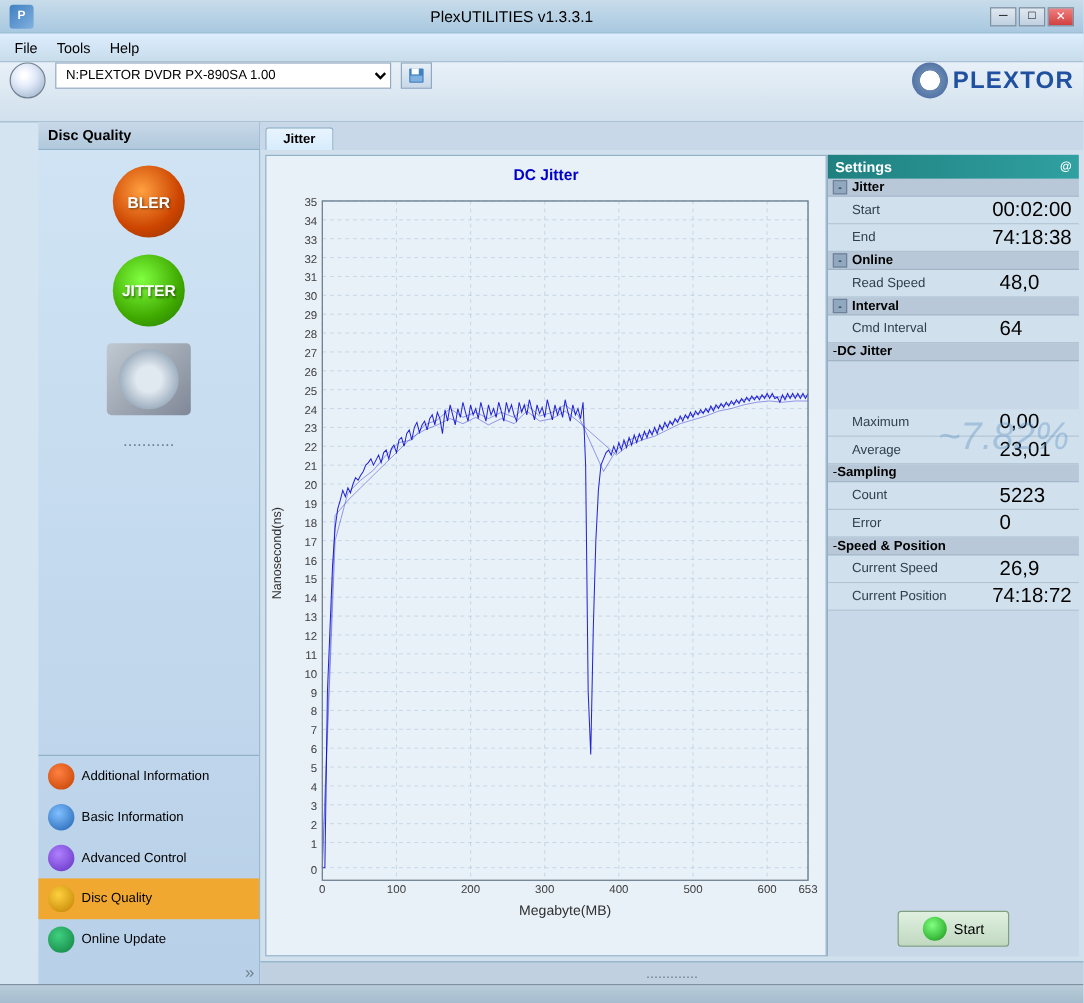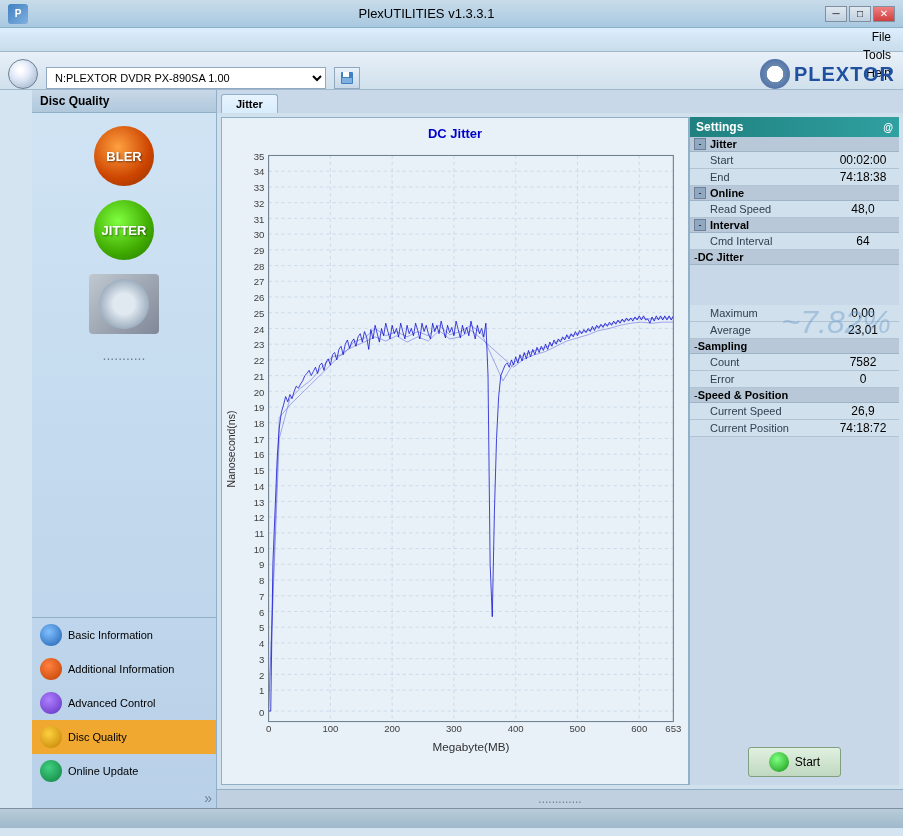--- a/index.html
+++ b/index.html
@@ -4,25 +4,25 @@
   <style>
     * { margin: 0; padding: 0; box-sizing: border-box; }
     body { width: 903px; height: 836px; background: #d4e4f0; font-family: 'Segoe UI', Arial, sans-serif; font-size: 11px; overflow: hidden; }
 
     
     #titlebar { height: 28px; background: linear-gradient(to bottom, #c8dcea, #a8c8e0); display: flex; align-items: center; justify-content: space-between; padding: 0 8px; border-bottom: 1px solid #8ab0c8; }
     #titlebar-controls { display: flex; gap: 2px; }
     .title-btn { width: 22px; height: 16px; background: linear-gradient(to bottom, #e0e8f0, #c0d0e0); border: 1px solid #8090a0; cursor: pointer; display: flex; align-items: center; justify-content: center; font-size: 10px; }
 
     
-    #menubar { height: 24px; background: linear-gradient(to bottom, #ddeeff, #c8dcea); display: flex; align-items: flex-end; padding: 0 4px; border-bottom: 1px solid #a0b8cc; flex-direction: column; }
+    #menubar { height: 24px; background: linear-gradient(to bottom, #ddeeff, #c8dcea); display: flex; align-items: center; padding: 0 4px; border-bottom: 1px solid #a0b8cc; }
     .menu-item { padding: 2px 8px; cursor: pointer; font-size: 12px; }
 
     
-    #toolbar { height: 38px; background: linear-gradient(to bottom, #e8f0f8, #d0e0ec); display: flex; align-items: flex-end; padding: 0 8px; gap: 8px; border-bottom: 1px solid #a0b8cc; }
+    #toolbar { height: 50px; background: linear-gradient(to bottom, #e8f0f8, #d0e0ec); display: flex; align-items: flex-start; padding: 0 8px; gap: 8px; border-bottom: 1px solid #a0b8cc; }
     #drive-icon { width: 30px; height: 30px; background: radial-gradient(circle at 40% 35%, #fff 2px, #e0e8f8 40%, #90a8c0 100%); border-radius: 50%; border: 1px solid #708090; display: flex; align-items: center; justify-content: center; }
     #drive-select { flex: 1; max-width: 280px; height: 22px; background: white; border: 1px solid #90a8c0; padding: 0 4px; font-size: 11px; }
     #save-btn { width: 26px; height: 22px; background: linear-gradient(to bottom, #e8f0f8, #c8d8e8); border: 1px solid #90a8c0; cursor: pointer; display: flex; align-items: center; justify-content: center; }
     #plextor-logo { margin-left: auto; display: flex; align-items: center; gap: 4px; }
     #logo-disc { width: 30px; height: 30px; background: radial-gradient(circle at 50% 50%, #fff 8px, #6888b0 40%, #4060a0 100%); border-radius: 50%; }
     #logo-text { font-size: 20px; font-weight: bold; color: #2050a0; letter-spacing: 1px; }
 
     
     #main { display: flex; height: calc(836px - 28px - 24px - 46px - 20px); }
 
@@ -64,21 +64,21 @@
     #chart-svg { width: 100%; height: 100%; }
 
     
     #right-panel { width: 210px; background: #c8d8e8; border-left: 1px solid #90b0c8; display: flex; flex-direction: column; }
     #settings-header { background: linear-gradient(to right, #208080, #30a0a0); color: white; font-weight: bold; padding: 3px; font-size: 12px; display: flex; align-items: center; justify-content: space-between; padding: 3px 6px; }
     .section-row { display: flex; align-items: center; padding: 1px 4px; background: #b8c8d8; border-bottom: 1px solid #a0b4c8; }
     .section-row .collapse-btn { width: 12px; height: 12px; background: #90a8c0; border: 1px solid #708098; display: inline-flex; align-items: center; justify-content: center; font-size: 9px; cursor: pointer; margin-right: 4px; flex-shrink: 0; }
     .section-label { font-weight: bold; font-size: 11px; }
     .field-row { display: flex; align-items: center; padding: 1px 6px 1px 20px; background: #d0e0ec; border-bottom: 1px solid #b0c4d4; }
     .field-label { flex: 1; color: #304050; font-size: 11px; }
-    .field-value { color: #000; font-size: 12px; min-width: 60px; text-align: center; }
+    .field-value { color: #000; font-size: 17px; min-width: 60px; text-align: left; }
     #result-header { background: linear-gradient(to right, #208080, #30a0a0); color: white; font-weight: bold; text-align: center; padding: 3px; font-size: 12px; }
     .result-section-row { display: flex; align-items: center; padding: 1px 4px; background: #b8c8d8; border-bottom: 1px solid #a0b4c8; }
     .watermark { position: absolute; right: 8px; top: 50%; transform: translateY(-50%); font-size: 32px; font-style: italic; color: rgba(100,150,200,0.4); pointer-events: none; white-space: nowrap; }
     #start-btn-area { padding: 8px; display: flex; justify-content: center; margin-top: auto; }
     #start-btn { padding: 4px 20px; background: linear-gradient(to bottom, #e0f0e0, #c0d8c0); border: 1px solid #80a080; border-radius: 3px; cursor: pointer; display: flex; align-items: center; gap: 6px; font-size: 12px; }
     .start-icon { width: 20px; height: 20px; background: radial-gradient(circle at 40% 35%, #80ff80, #40c040 60%, #208020); border-radius: 50%; }
 
     
     #statusbar { height: 20px; background: linear-gradient(to bottom, #b8ccd8, #a0b8cc); border-top: 1px solid #8090a0; display: flex; align-items: center; padding: 0 4px; font-size: 10px; }
   </style>
@@ -138,26 +138,26 @@
       </div>
       <div class="disc-icon-btn">
         <div class="pi-disc-wrapper">
           <div class="pi-disc-inner"></div>
         </div>
       </div>
       <div id="sidebar-dots">...........</div>
     </div>
     <div id="sidebar-nav">
       <div class="nav-item">
+        <div class="nav-icon nav-icon-add"></div>
+        <span>Additional Information</span>
+      </div>
+      <div class="nav-item">
         <div class="nav-icon nav-icon-info"></div>
         <span>Basic Information</span>
-      </div>
-      <div class="nav-item">
-        <div class="nav-icon nav-icon-add"></div>
-        <span>Additional Information</span>
       </div>
       <div class="nav-item">
         <div class="nav-icon nav-icon-adv"></div>
         <span>Advanced Control</span>
       </div>
       <div class="nav-item active">
         <div class="nav-icon nav-icon-disc"></div>
         <span>Disc Quality</span>
       </div>
       <div class="nav-item">
@@ -379,21 +379,21 @@
           </div>
           <div class="watermark">~7.82%</div>
         </div>
 
         <div class="result-section-row">
           <div class="collapse-btn">-</div>
           <span class="section-label">Sampling</span>
         </div>
         <div class="field-row">
           <span class="field-label">Count</span>
-          <span class="field-value">7582</span>
+          <span class="field-value">5223</span>
         </div>
         <div class="field-row">
           <span class="field-label">Error</span>
           <span class="field-value">0</span>
         </div>
 
         <div class="result-section-row">
           <div class="collapse-btn">-</div>
           <span class="section-label">Speed &amp; Position</span>
         </div>

